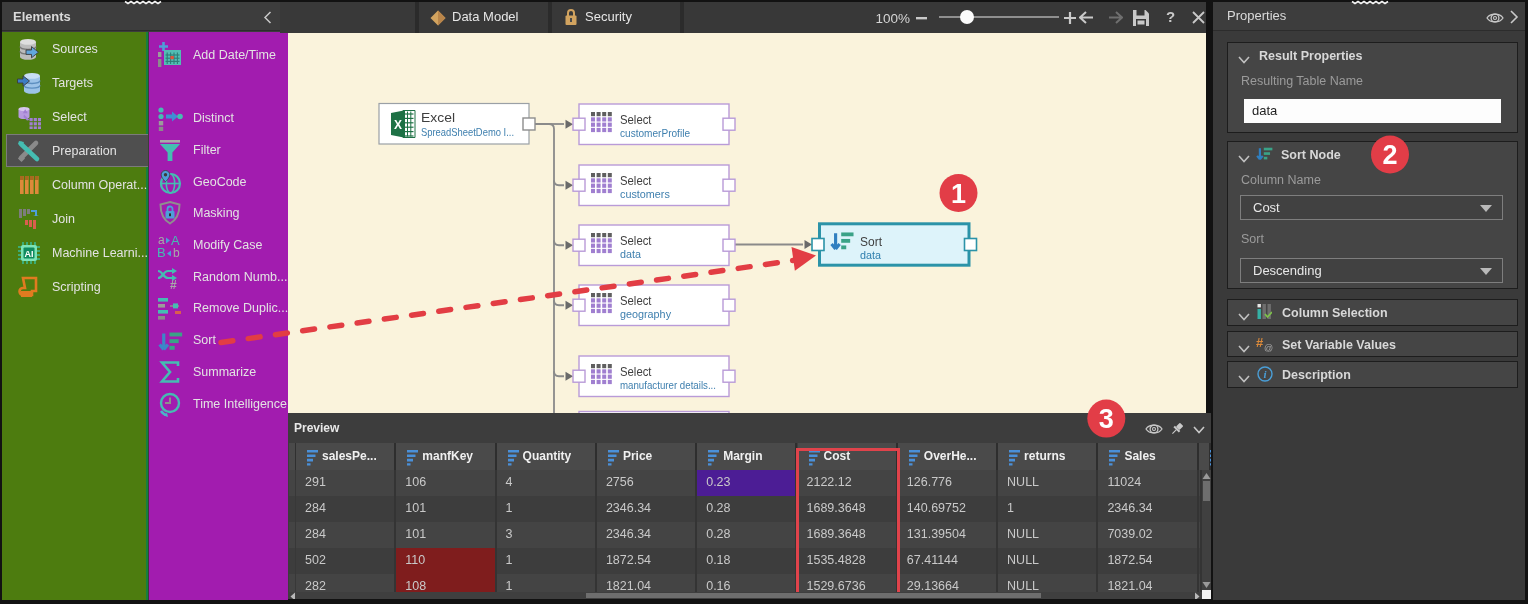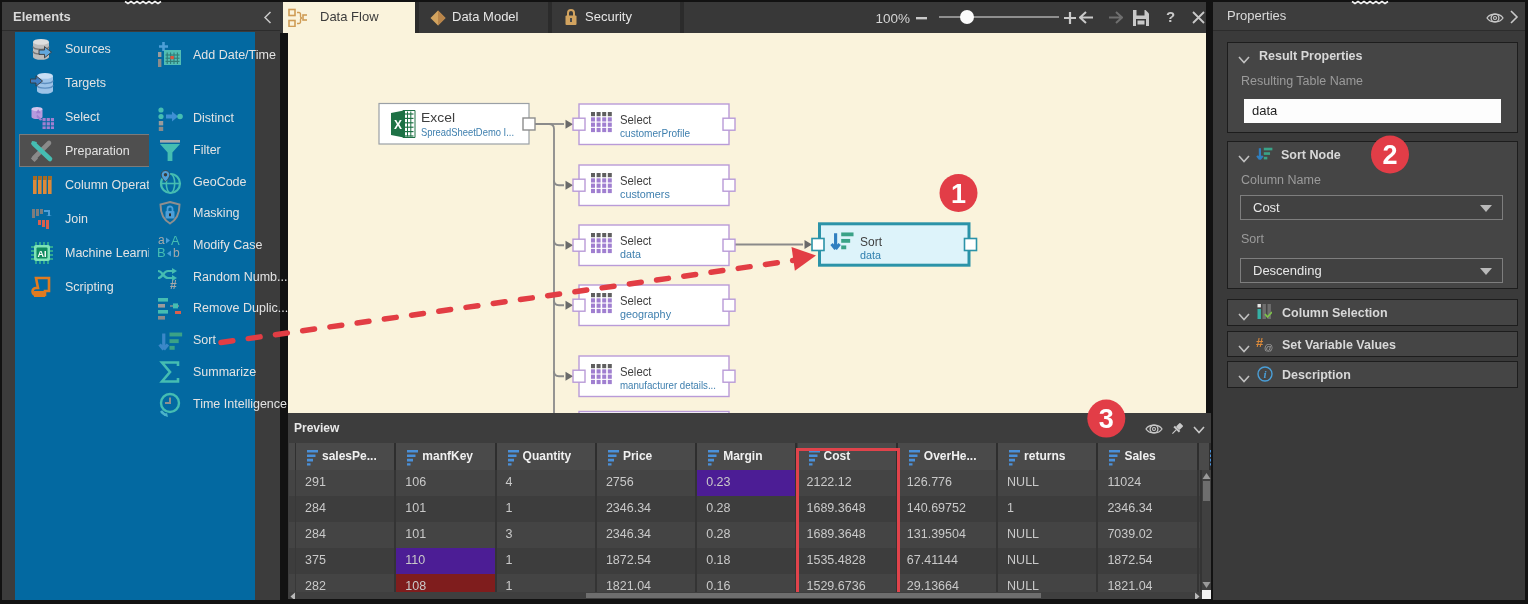--- a/index.html
+++ b/index.html
@@ -5,22 +5,22 @@
 * { margin:0; padding:0; box-sizing:border-box; }
 html,body { width:1528px; height:604px; overflow:hidden; background:#101010; }
 body { font-family:"Liberation Sans", sans-serif; }
 .abs { position:absolute; }
 #root { position:absolute; left:0; top:0; width:1528px; height:604px; background:#121212; }
 
 
 #elements { left:2px; top:2px; width:278px; height:598px; background:#3c3c3c; }
 #elhdr { left:0; top:0; width:278px; height:29px; background:#3d3d3d; border-bottom:1px solid #2c2c2c; }
 #elhdr .t { position:absolute; left:11px; top:7px; font-size:13px; font-weight:bold; color:#dadada; }
-#elcol1 { left:13px; top:30px; width:146px; height:568px; background:#0369a1; border-right:6px solid #15803d; }
-#elcol2 { left:147px; top:30px; width:106px; height:568px; background:#0369a1; }
+#elcol1 { left:0; top:30px; width:146px; height:568px; background:#4d7c0f; border-right:2px solid #15803d; }
+#elcol2 { left:147px; top:30px; width:139px; height:568px; background:#a21caf; }
 .item1 { position:absolute; left:0; width:146px; height:34px; }
 .item1 .lbl { position:absolute; left:50px; top:50%; transform:translateY(-50%); font-size:12.5px; color:#e3e3e3; white-space:nowrap; }
 .item1 .ic { position:absolute; left:15px; top:50%; transform:translateY(-50%); width:24px; height:24px; }
 .item2 { position:absolute; left:0; width:131px; height:31.7px; }
 .item2 .lbl { position:absolute; left:44px; top:50%; transform:translateY(-50%); font-size:12.5px; color:#e3e3e3; white-space:nowrap; }
 .item2 .ic { position:absolute; left:8px; top:50%; transform:translateY(-50%); width:26px; height:26px; }
 #prepsel { left:4px; top:102px; width:142px; height:33px; background:#4f4f4f; border:1px solid #7b7b7b; border-right:none; }
 
 
 #topbar { left:280px; top:2px; width:926px; height:31px; background:#393939; }
@@ -285,29 +285,20 @@
               <path d="M4 20 a9 9 0 0 0 6 4" fill="none" stroke="#4bb3c9" stroke-width="2.4"></path>
               <path d="M11 26 l-1 -4 -3.4 2.6 z" fill="#4bb3c9"></path>
             </svg></div>
           <span class="lbl">Time Intelligence</span>
         </div>
 
     </div>
   </div>
 
   <div id="topbar" class="abs">
-    <div id="tab1" class="tab">
-        <span class="tl">Data Flow</span>
-        <svg style="position:absolute;left:5px;top:6px" width="19" height="19" viewBox="0 0 19 19">
-          <rect x="1" y="1.5" width="6" height="6" fill="none" stroke="#cf9c55" stroke-width="1.6"></rect>
-          <rect x="1" y="12.5" width="6" height="6" fill="none" stroke="#cf9c55" stroke-width="1.6"></rect>
-          <path d="M9 4.5 h2 a1.5 1.5 0 0 1 1.5 1.5 v2.5 a1.5 1.5 0 0 0 1.5 1.5 a1.5 1.5 0 0 0 -1.5 1.5 v2.5 a1.5 1.5 0 0 1 -1.5 1.5 h-2" fill="none" stroke="#cf9c55" stroke-width="1.4"></path>
-          <rect x="15" y="7" width="5" height="5" fill="none" stroke="#cf9c55" stroke-width="1.6"></rect>
-        </svg>
-      </div>
     <div id="tab2" class="tab">
         <span class="tl">Data Model</span>
         <svg style="position:absolute;left:11px;top:8px" width="16" height="16" viewBox="0 0 16 16">
           <path d="M8 0.5 L15.5 8 L8 15.5 L0.5 8 Z" fill="#d2a35f"></path>
           <path d="M8 0.5 L15.5 8 L8 15.5 Z" fill="#b9854a"></path>
         </svg>
       </div>
     <div id="tab3" class="tab">
         <span class="tl">Security</span>
         <svg style="position:absolute;left:12px;top:6px" width="14" height="18" viewBox="0 0 14 18">
@@ -666,23 +657,23 @@
       </div>
 <div class="cell" style="left:710.1px;top:109px;width:100.3px;height:26px;background:#444444">
         <span>NULL</span>
       </div>
 <div class="cell" style="left:810.4px;top:109px;width:100.3px;height:26px;background:#444444">
         <span>7039.02</span>
       </div>
 <div class="cell" style="left:910.6999999999999px;top:109px;width:3.300000000000068px;height:26px;background:#444444"></div>
 <div class="abs" style="left:1px;top:135px;width:7px;height:26px;background:#3d3d3d;border-right:1px solid #383838"></div>
 <div class="cell" style="left:8.0px;top:135px;width:100.3px;height:26px;background:#3d3d3d">
-        <span>375</span>
-      </div>
-<div class="cell" style="left:108.3px;top:135px;width:100.3px;height:26px;background:#4c1d95">
+        <span>502</span>
+      </div>
+<div class="cell" style="left:108.3px;top:135px;width:100.3px;height:26px;background:#7f1d1d">
         <span>110</span>
       </div>
 <div class="cell" style="left:208.6px;top:135px;width:100.3px;height:26px;background:#3d3d3d">
         <span>1</span>
       </div>
 <div class="cell" style="left:308.9px;top:135px;width:100.3px;height:26px;background:#3d3d3d">
         <span>1872.54</span>
       </div>
 <div class="cell" style="left:409.2px;top:135px;width:100.3px;height:26px;background:#3d3d3d">
         <span>0.18</span>

